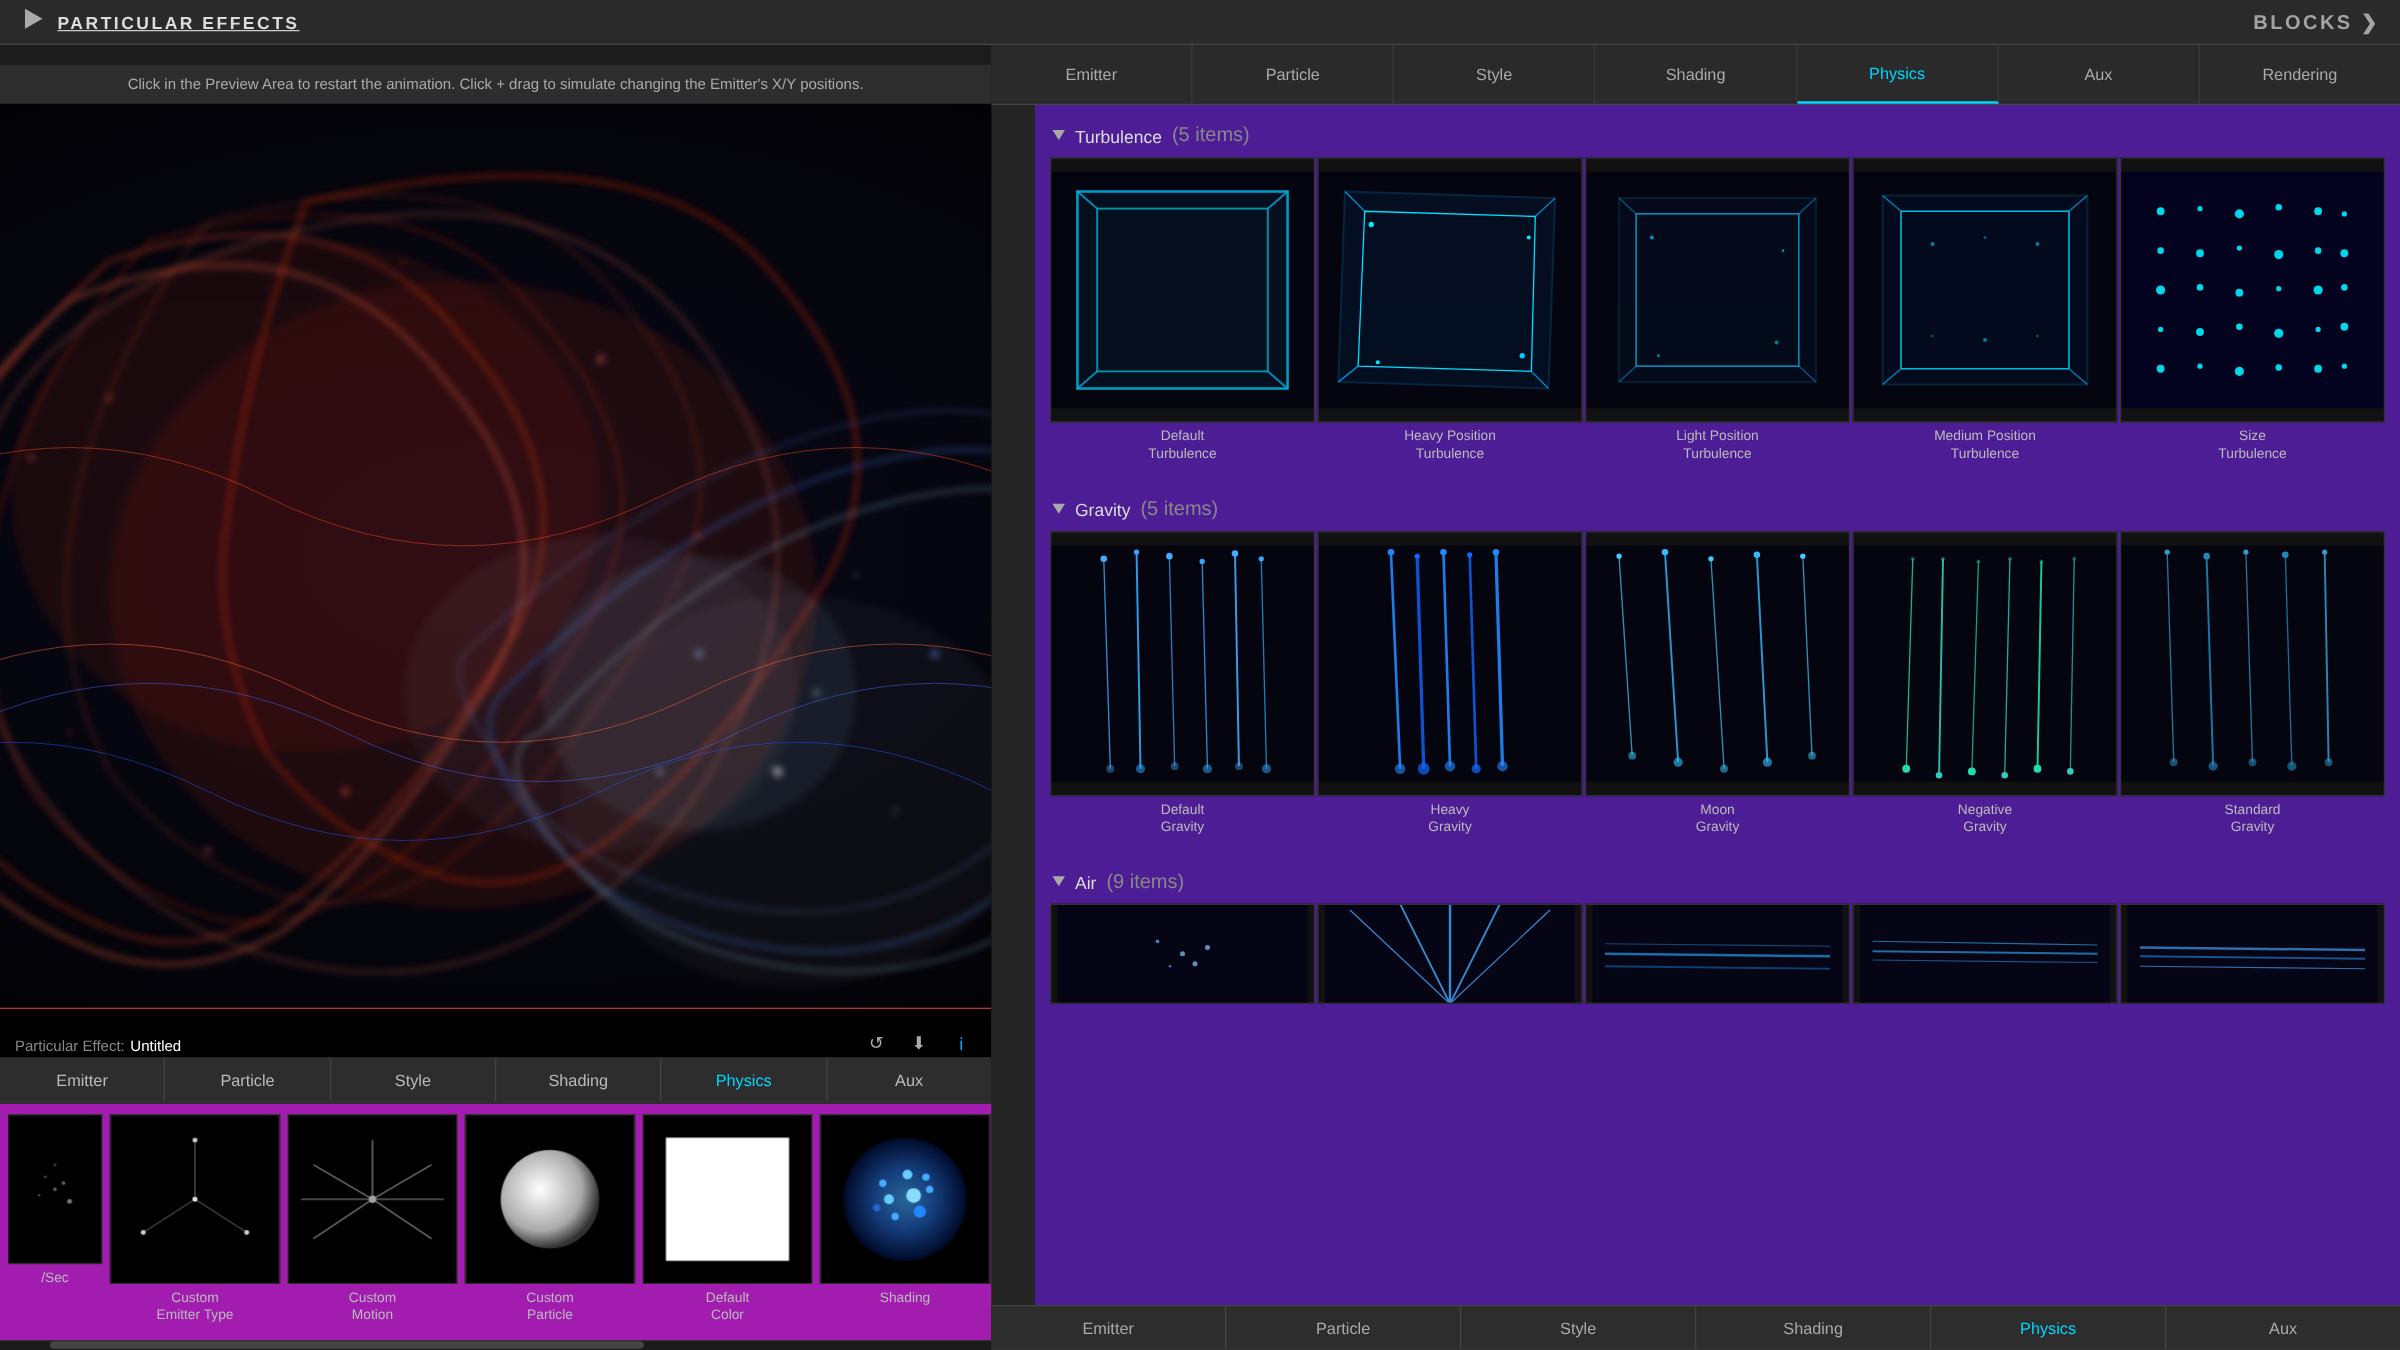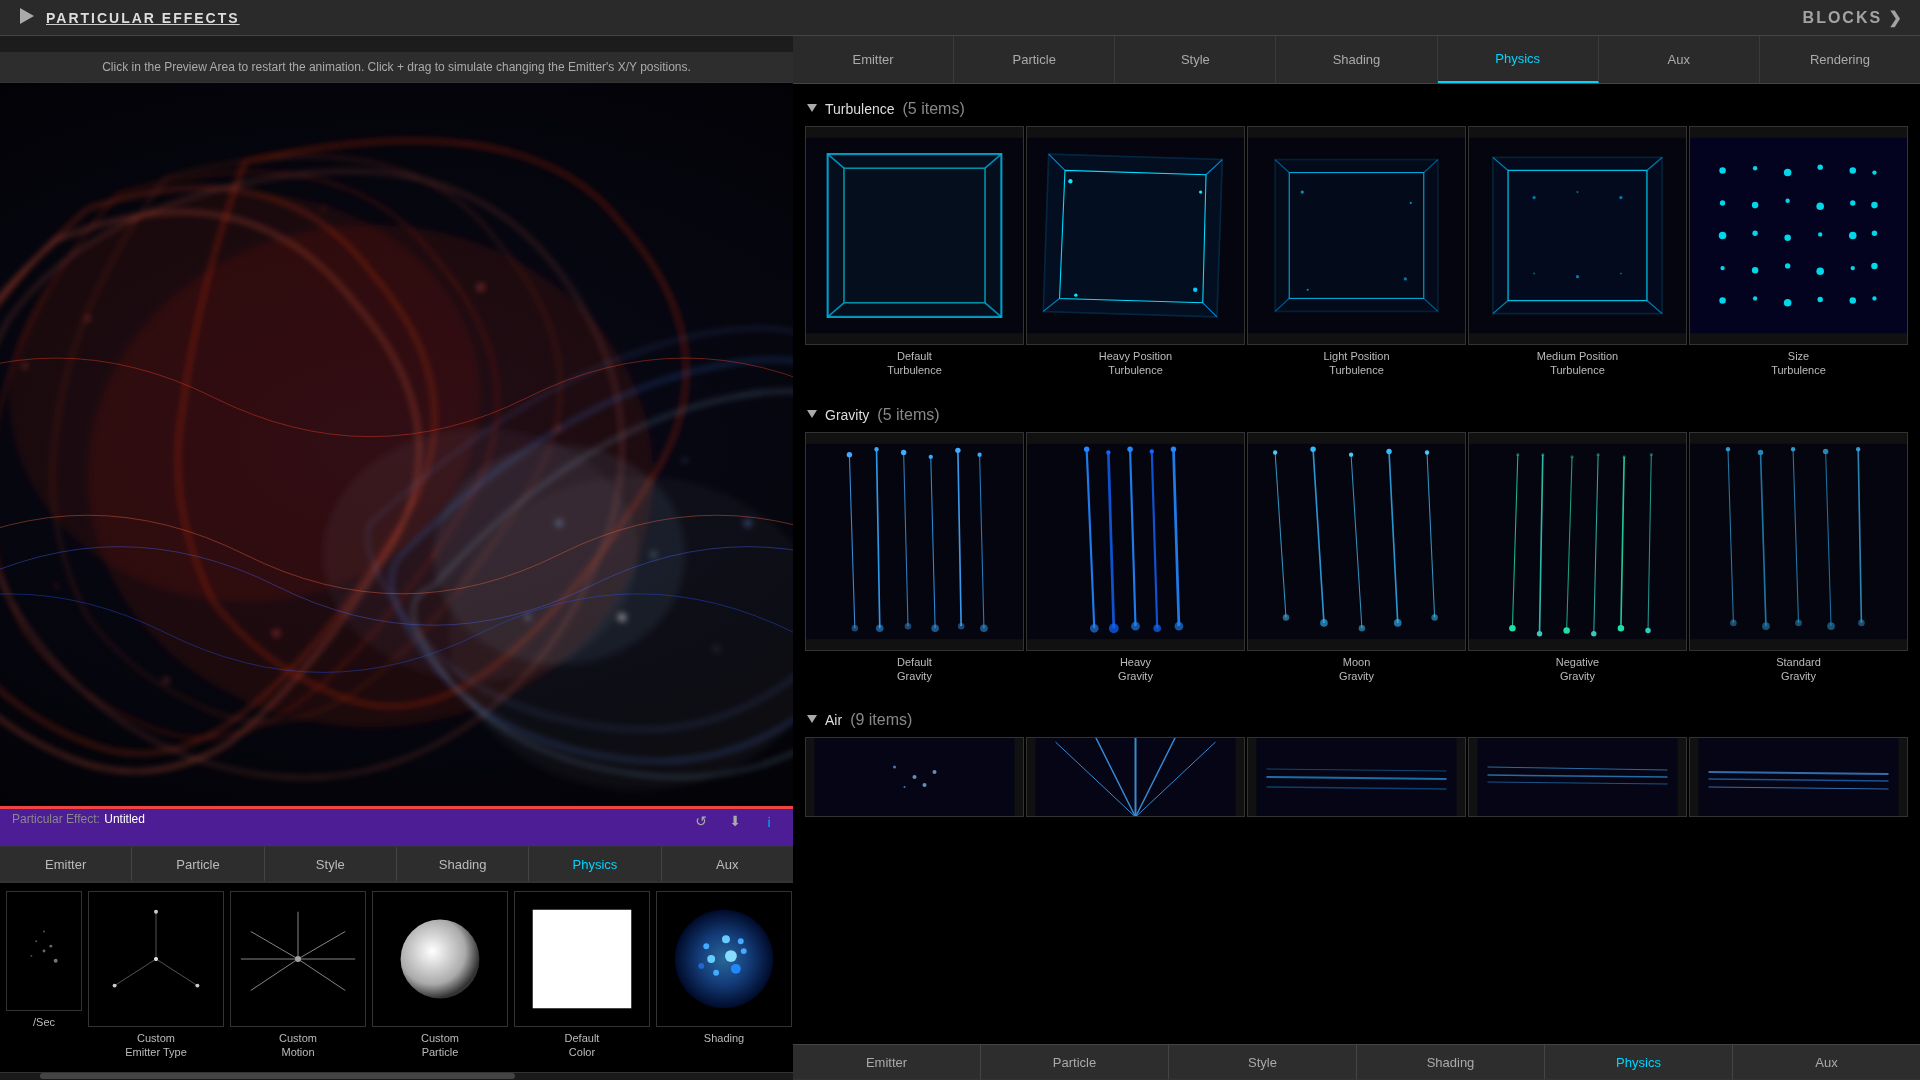--- a/index.html
+++ b/index.html
@@ -77,26 +77,26 @@
     
     #swirl-svg {
       width: 100%;
       height: 100%;
       position: absolute;
       top: 0; left: 0;
     }
 
     #preview-footer {
       height: 40px;
-      background: #4c1d95;
-      display: flex;
-      align-items: flex-start;
+      background: #000000;
+      display: flex;
+      align-items: flex-end;
       justify-content: space-between;
       padding: 0 12px;
-      border-top: 3px solid #ef4444;
+      border-top: 1px solid #ef4444;
     }
 
     #effect-label {
       font-size: 12px;
       color: #888;
     }
     #effect-name {
       color: #fff;
       font-size: 12px;
     }
@@ -133,21 +133,21 @@
       color: #bbb;
       cursor: pointer;
       border-right: 1px solid #444;
     }
     .bottom-tab:last-child { border-right: none; }
     .bottom-tab.active { color: #00d4ff; }
 
     
     #bottom-strip {
       height: 190px;
-      background: #000000;
+      background: #a21caf;
       overflow-x: auto;
       overflow-y: hidden;
       display: flex;
       align-items: flex-start;
       padding: 8px 4px 0 4px;
       gap: 2px;
       border-top: 1px solid #333;
     }
 
     .strip-item {
@@ -211,21 +211,22 @@
     .top-tab.active {
       color: #00d4ff;
       border-bottom: 2px solid #00d4ff;
     }
 
     
     #content-area {
       flex: 1;
       overflow-y: auto;
       padding: 10px;
-      background: #000000;
+      background: #4c1d95;
+      margin-left: 35px;
     }
 
     
     .section {
       margin-bottom: 16px;
     }
 
     .section-header {
       display: flex;
       align-items: center;

